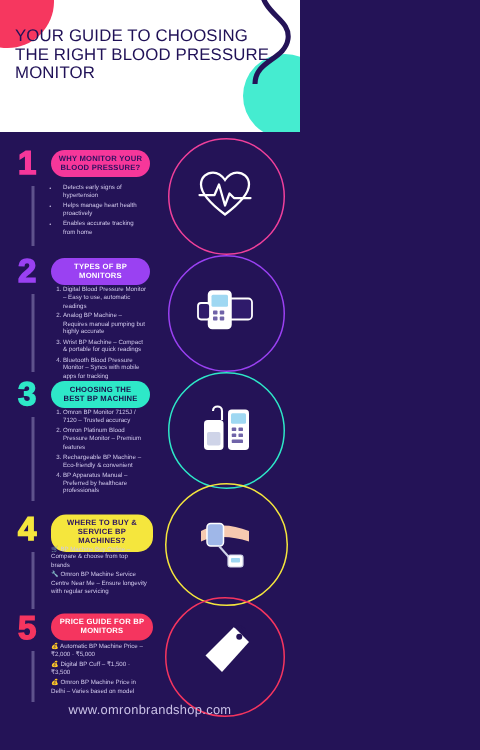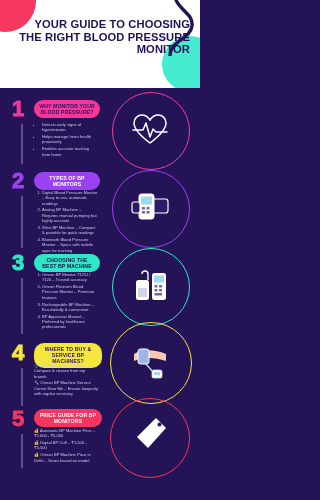--- a/index.html
+++ b/index.html
@@ -6,22 +6,22 @@
   body{width:200px;height:500px;overflow:hidden;
        font-family:"Liberation Sans","DejaVu Sans",sans-serif;
        background:#241357;}
   #page{position:relative;width:200px;height:500px;overflow:hidden;background:#241357;}
 
   
   .header{position:absolute;left:0;top:0;width:200px;height:88px;background:#ffffff;overflow:hidden;}
   .blob-pink{position:absolute;left:-26px;top:-30px;width:62px;height:62px;border-radius:50%;background:#f6375f;}
   .blob-teal{position:absolute;right:-18px;top:36px;width:56px;height:56px;border-radius:50%;background:#45ecd0;}
   .squiggle{position:absolute;right:2px;top:-4px;width:50px;height:60px;}
-  .header-title{position:absolute;left:10px;top:18px;width:180px;text-align:right;
-      color:#201157;font-weight:bold;font-size:11.2px;line-height:12.6px;letter-spacing:0.1px;}
+  .header-title{position:absolute;left:10px;top:18px;width:180px;text-align:left;
+      color:#201157;font-weight:normal;font-size:11.2px;line-height:12.6px;letter-spacing:0.1px;}
 
   
   .section{position:absolute;left:0;width:200px;}
   .num{position:absolute;left:12px;top:0;font-size:22px;font-weight:bold;line-height:22px;
        -webkit-text-stroke:1px currentColor;color:transparent;}
   .rail{position:absolute;left:21px;width:1.6px;background:#8e86b8;opacity:.55;}
   .pill{position:absolute;border-radius:10px;padding:3px 5px;text-align:center;
         font-size:5.1px;font-weight:bold;line-height:6.2px;letter-spacing:.15px;}
   .listwrap{position:absolute;color:#cfc7ea;font-size:4.1px;line-height:5.3px;}
   .listwrap ul,.listwrap ol{margin:0;padding-left:6px;}
@@ -155,14 +155,15 @@
       </ul>
     </div>
     <div class="ring" style="left:110px;top:-8px;width:78px;height:78px;border:1.8px solid #f5355f;"></div>
     <svg class="icon-svg" style="left:134px;top:10px;" width="34" height="36" viewBox="0 0 34 36">
       <path d="M22 2 L 32 12 L 14 32 L 3 21 Z" fill="#ffffff"></path>
       <circle cx="25.5" cy="8.5" r="2" fill="#241357"></circle>
       <path d="M22 2 C 26 0, 30 3, 29 6" fill="none" stroke="#241357" stroke-width="1.1"></path>
     </svg>
   </div>
 
+  <div class="footer">www.omronbrandshop.com</div>
 
 </div>
 
 </body></html>

